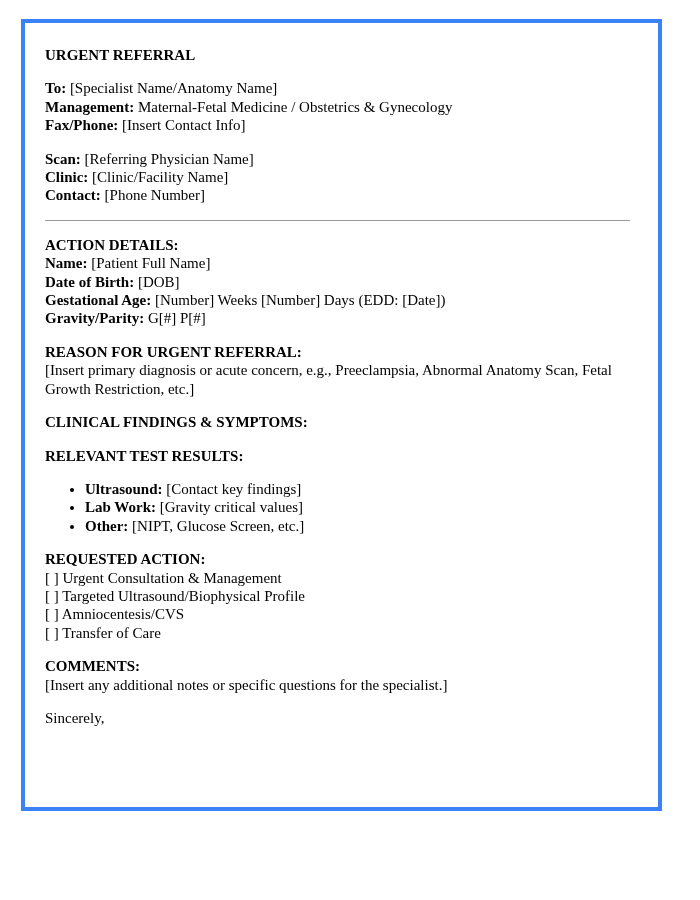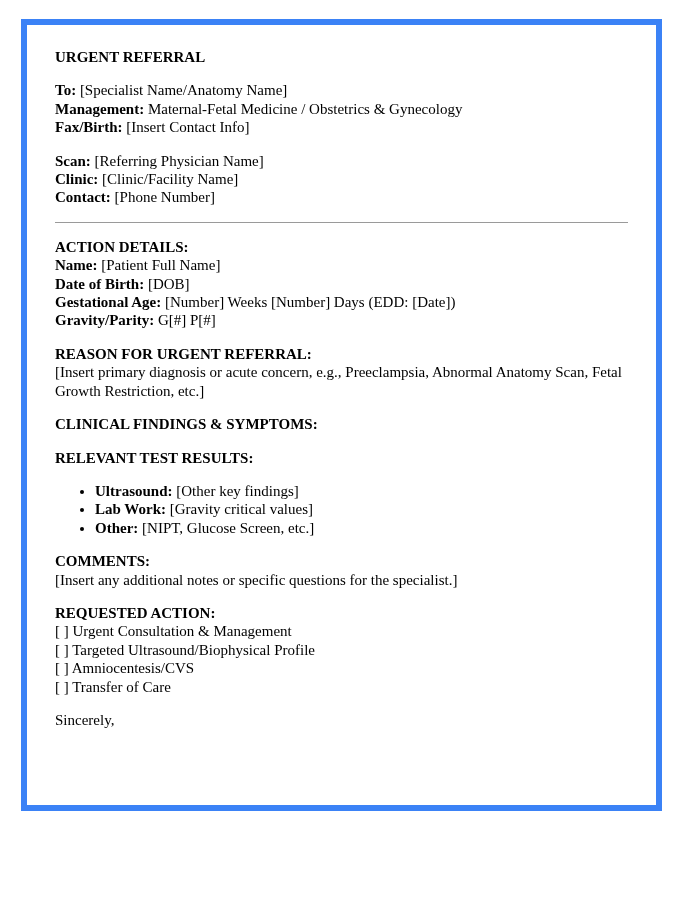--- a/index.html
+++ b/index.html
@@ -10,23 +10,23 @@
     height: 900px;
     overflow: hidden;
   }
   .page {
     position: absolute;
     left: 21px;
     top: 19px;
     width: 641px;
     height: 792px;
     box-sizing: border-box;
-    border: 6px solid #3b82f6;
+    border: 4px solid #3b82f6;
     background: #ffffff;
-    padding: 23px 28px 30px 28px;
+    padding: 23px 28px 30px 20px;
     font-family: "Liberation Serif", "DejaVu Serif", serif;
     font-size: 15px;
     line-height: 18.4px;
     color: #000000;
   }
   .page p {
     margin: 15px 0;
   }
   .page > :first-child {
     margin-top: 0;
@@ -59,21 +59,21 @@
 </head>
 <body>
 
 <div class="page">
 
   <p class="title">URGENT REFERRAL</p>
 
 
   <p><strong>To:</strong> <span>[Specialist Name/Anatomy Name]</span><br>
   <strong>Management:</strong> <span>Maternal-Fetal Medicine / Obstetrics &amp; Gynecology</span><br>
-  <strong>Fax/Birth:</strong> <span>[Insert Contact Info]</span></p>
+  <strong>Fax/Phone:</strong> <span>[Insert Contact Info]</span></p>
 
   <p><strong>Scan:</strong> <span>[Referring Physician Name]</span><br>
   <strong>Clinic:</strong> <span>[Clinic/Facility Name]</span><br>
   <strong>Contact:</strong> <span>[Phone Number]</span></p>
 
   <hr class="separator">
 
   <p><span class="heading">ACTION DETAILS:</span><br>
   <strong>Name:</strong> <span>[Patient Full Name]</span><br>
   <strong>Date of Birth:</strong> <span>[DOB]</span><br>
@@ -82,29 +82,29 @@
 
   <p><span class="heading">REASON FOR URGENT REFERRAL:</span><br>
   <span>[Insert primary diagnosis or acute concern, e.g., Preeclampsia, Abnormal Anatomy Scan, Fetal Growth Restriction, etc.]</span></p>
 
   <p><span class="heading">CLINICAL FINDINGS &amp; SYMPTOMS:</span><br>
   </p>
 
   <p><span class="heading">RELEVANT TEST RESULTS:</span></p>
 
   <ul class="test-list">
-    <li><strong>Ultrasound:</strong> <span>[Other key findings]</span></li>
+    <li><strong>Ultrasound:</strong> <span>[Contact key findings]</span></li>
     <li><strong>Lab Work:</strong> <span>[Gravity critical values]</span></li>
     <li><strong>Other:</strong> <span>[NIPT, Glucose Screen, etc.]</span></li>
   </ul>
-
-  <p><span class="heading">COMMENTS:</span><br>
-  <span>[Insert any additional notes or specific questions for the specialist.]</span></p>
 
   <p><span class="heading">REQUESTED ACTION:</span><br>
   <span>[ ]</span> <span>Urgent Consultation &amp; Management</span><br>
   <span>[ ]</span> <span>Targeted Ultrasound/Biophysical Profile</span><br>
   <span>[ ]</span> <span>Amniocentesis/CVS</span><br>
   <span>[ ]</span> <span>Transfer of Care</span></p>
 
+  <p><span class="heading">COMMENTS:</span><br>
+  <span>[Insert any additional notes or specific questions for the specialist.]</span></p>
+
   <p>Sincerely,</p>
 
 </div>
 
 </body></html>

